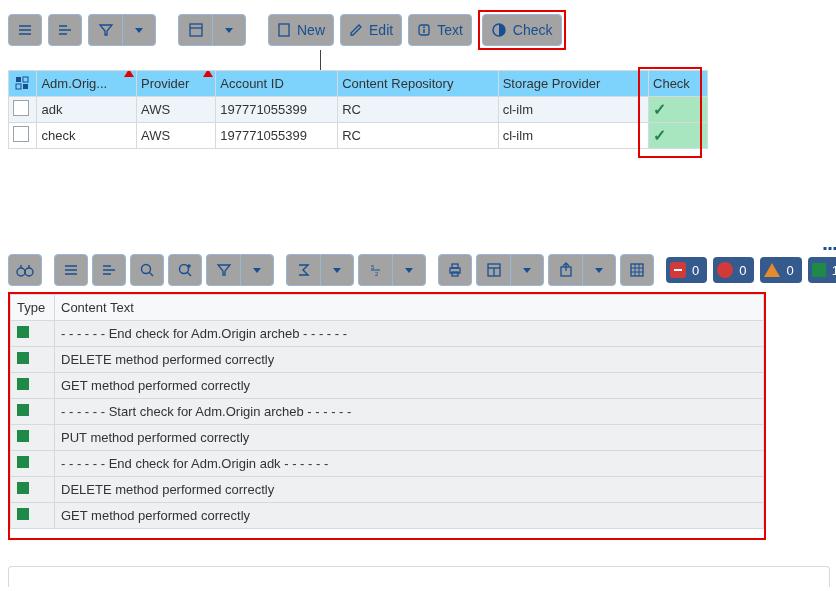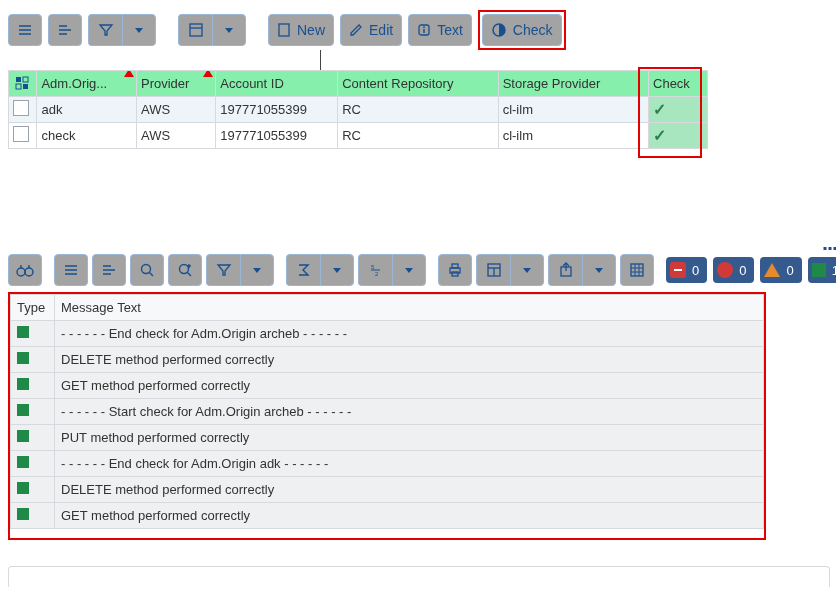--- a/index.html
+++ b/index.html
@@ -65,21 +65,21 @@
     font-size: 13px;
     color: #333;
     text-align: left;
     height: 26px;
     padding: 0 4px;
     box-sizing: border-box;
     white-space: nowrap;
     overflow: hidden;
   }
   table.main th {
-    background: #86efac;
+    background: #7dd3fc;
     font-weight: normal;
     position: relative;
   }
   table.main tbody tr:nth-child(odd) td { background: #edf4fa; }
   table.main tbody tr:nth-child(even) td { background: #fff; }
   .col-sel { width: 26px; text-align: center; }
   .col-check { width: 56px; text-align: center; }
   .th-sel-icon {
     display:flex; justify-content:center; align-items:center;
   }
@@ -516,21 +516,21 @@
   
   <div class="msgwrap">
     <table class="msg">
       <colgroup>
         <col style="width:44px">
         <col>
       </colgroup>
       <thead>
         <tr>
           <th class="type-col"><span>Type</span></th>
-          <th><span>Message Text</span></th>
+          <th><span>Content Text</span></th>
         </tr>
       </thead>
       <tbody>
         <tr>
             <td class="type-col"><span class="sq-ok-sm"></span></td>
             <td>- - - - - - End check for Adm.Origin archeb - - - - - -</td>
           </tr>
         <tr>
             <td class="type-col"><span class="sq-ok-sm"></span></td>
             <td>DELETE method performed correctly</td>

